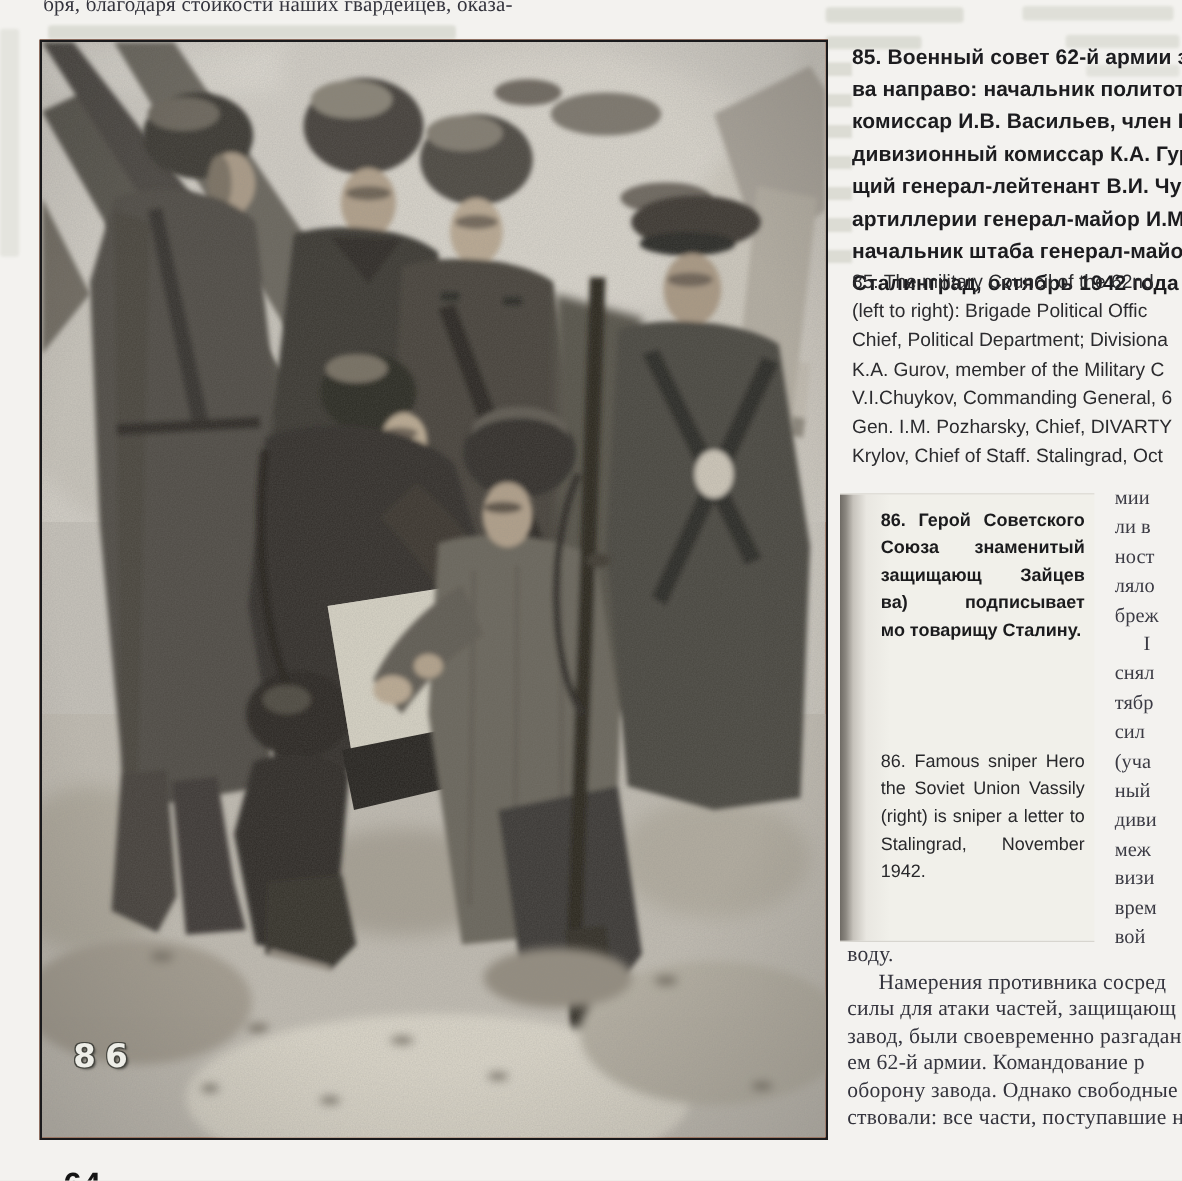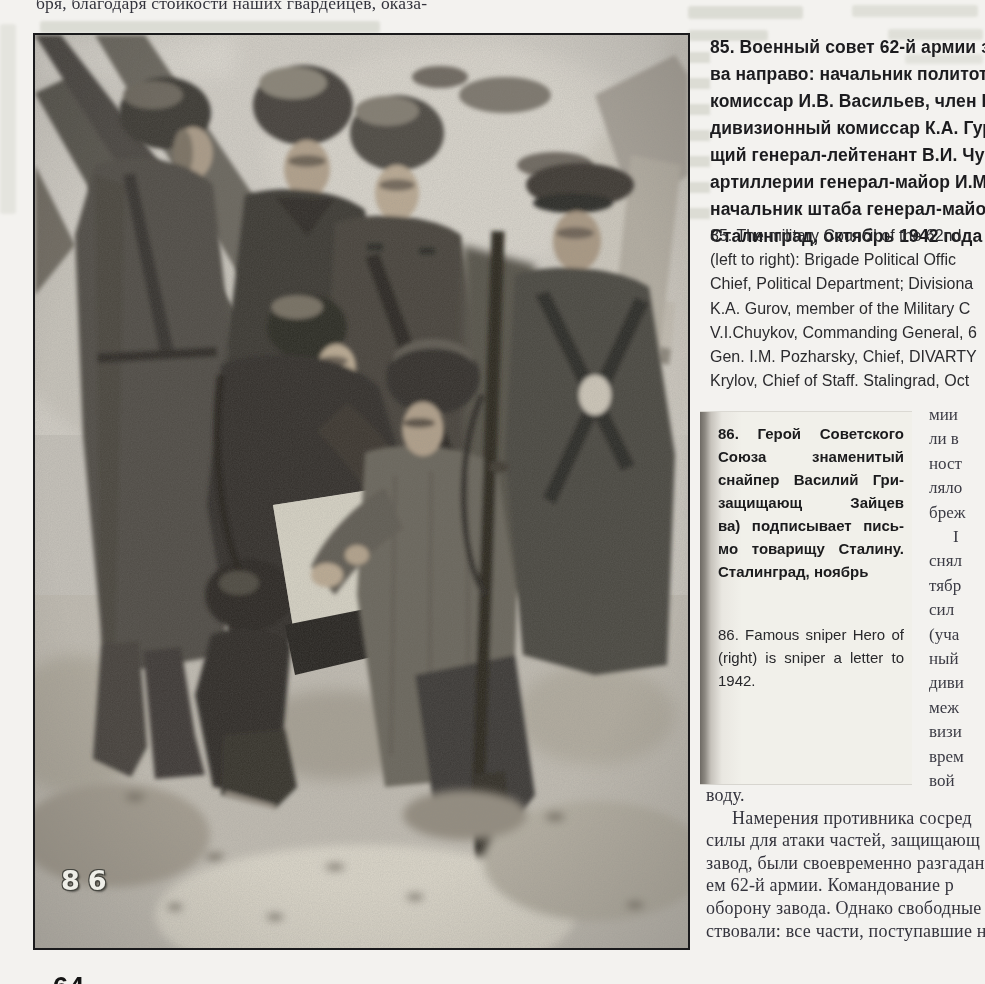--- a/index.html
+++ b/index.html
@@ -37,21 +37,21 @@
   .cap .line{white-space:pre;}
   .cap-ru85{top:34px;font-weight:bold;font-size:17.5px;line-height:27px;letter-spacing:.1px;}
   .cap-en85{top:224px;font-size:16px;line-height:24.2px;color:#2b2b2e;}
   
   .inset{
     position:absolute;left:700px;top:411px;width:212px;height:372px;
     background:linear-gradient(90deg,#6e6a64 0,#8d8982 5px,#c6c2bb 11px,#e9e7e1 22px,#f1f0ea 42px,#f1f0ea 100%);
     border-top:1px solid #dbd9d3;border-bottom:1px solid #d7d5cf;
   }
   .inset-cap{position:absolute;left:18px;width:186px;color:#1b1b1d;}
-  .inset-cap .line{text-align:justify;text-align-last:justify;height:23px;overflow:hidden;}
+  .inset-cap .line{text-align:justify;text-align-last:justify;height:23px;overflow:hidden;margin-left:16px;}
   .inset-cap .line:last-child{text-align-last:left;}
   .cap-ru86{top:10px;font-weight:bold;font-size:15px;line-height:23px;}
   .cap-en86{top:211px;font-size:15px;line-height:23px;color:#28282b;}
   
   .fragments{
     position:absolute;left:929px;top:403px;width:60px;
     font-family:"Liberation Serif",serif;font-size:17px;line-height:24.4px;color:#3b3b44;
   }
   .fragments .line{white-space:pre;}
   .fragments .line:nth-child(6){padding-left:24px;}
@@ -271,29 +271,29 @@
       <div class="line">K.A. Gurov, member of the Military C</div>
       <div class="line">V.I.Chuykov, Commanding General, 6</div>
       <div class="line">Gen. I.M. Pozharsky, Chief, DIVARTY</div>
       <div class="line">Krylov, Chief of Staff. Stalingrad, Oct</div>
     </div>
 
   <div class="inset">
     <div class="inset-cap cap-ru86">
         <div class="line">86. Герой Советского</div>
         <div class="line">Союза знаменитый</div>
-        <div class="line">снайпер Василий Гри-</div>
         <div class="line">защищающ Зайцев (спра-</div>
         <div class="line">ва) подписывает пись-</div>
         <div class="line">мо товарищу Сталину.</div>
-        <div class="line">Сталинград, ноябрь</div>
       </div>
     <div class="inset-cap cap-en86">
         <div class="line">86. Famous sniper Hero of</div>
+        <div class="line">the Soviet Union Vassily</div>
         <div class="line">(right) is sniper a letter to</div>
+        <div class="line">Stalingrad, November</div>
         <div class="line">1942.</div>
       </div>
   </div>
 
   <div class="fragments">
       <div class="line">мии</div>
       <div class="line">ли в</div>
       <div class="line">ност</div>
       <div class="line">ляло</div>
       <div class="line">бреж</div>

